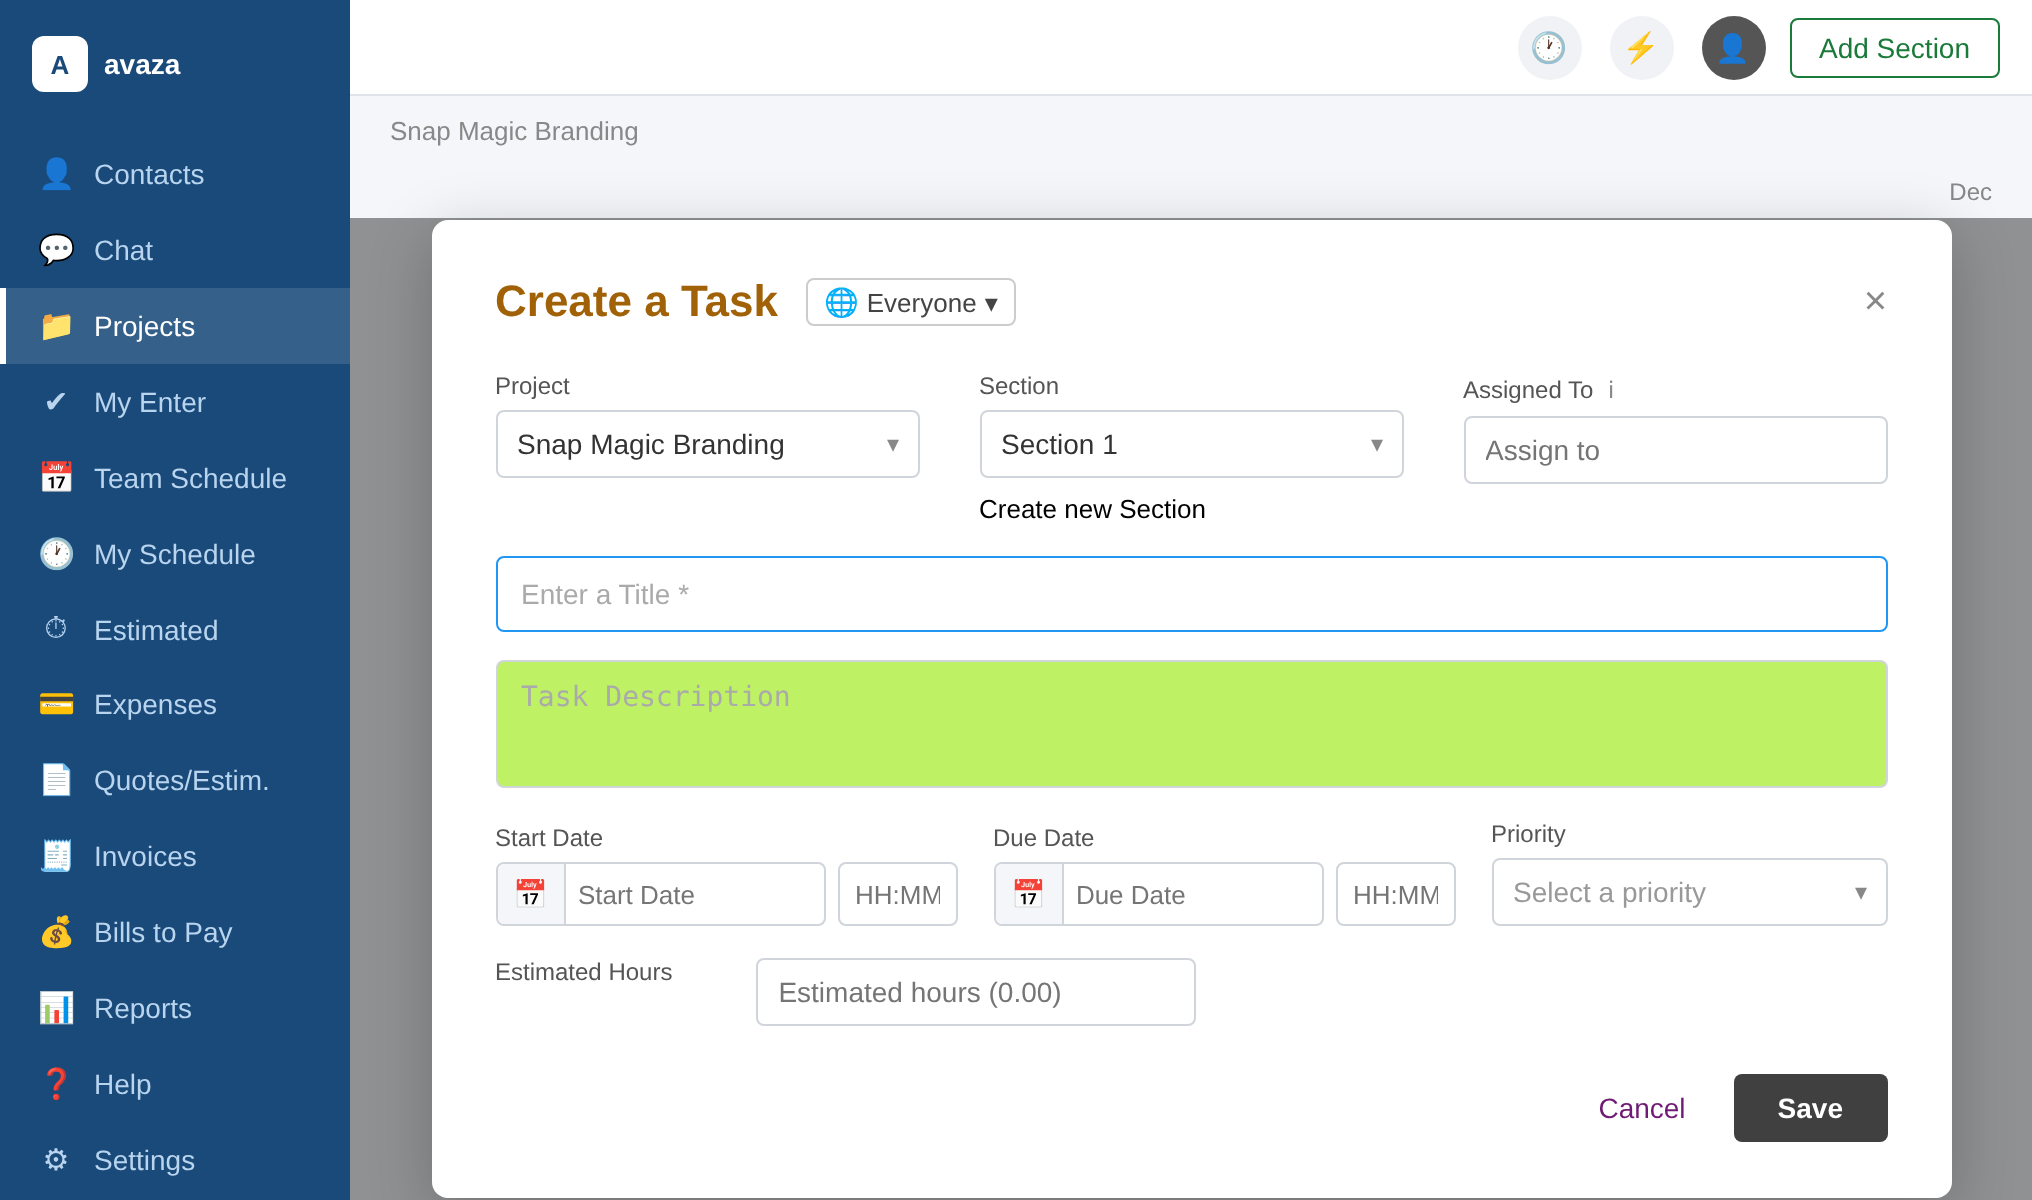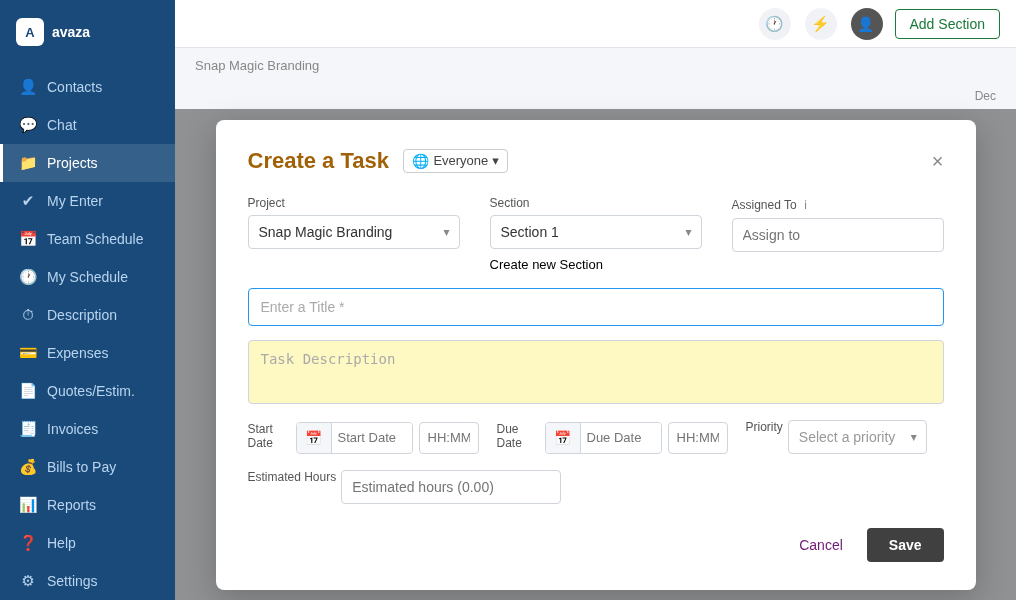--- a/index.html
+++ b/index.html
@@ -109,27 +109,27 @@
     .title-input {
       border: 1.5px solid #2196f3; border-radius: 4px;
       padding: 10px 12px; font-size: 14px; color: #333;
       width: 100%; outline: none; background: #fff;
     }
     .title-input::placeholder { color: #aaa; }
     .desc-textarea {
       border: 1px solid #d0d4db; border-radius: 4px;
       padding: 10px 12px; font-size: 14px; color: #333;
       width: 100%; height: 64px; outline: none; resize: none;
-      background: #fef9c3;
+      background: #bef264;
     }
     .desc-textarea::placeholder { color: #aaa; }
 
     
     .date-row { display: flex; gap: 18px; margin-bottom: 16px; align-items: flex-end; }
-    .date-group { display: flex; flex-direction: row; gap: 5px; }
+    .date-group { display: flex; flex-direction: column; gap: 5px; }
     .date-group.start { flex: 1.4; }
     .date-group.due { flex: 1.4; }
     .date-group.priority { flex: 1.2; }
     .date-fields { display: flex; gap: 6px; }
     .date-input-wrap { display: flex; align-items: center; border: 1px solid #d0d4db; border-radius: 4px; overflow: hidden; flex: 1; }
     .cal-icon { padding: 7px 8px; background: #f5f6fa; color: #888; font-size: 14px; border-right: 1px solid #d0d4db; }
     .date-input { border: none; outline: none; padding: 7px 6px; font-size: 13px; color: #aaa; width: 80px; background: #fff; }
     .time-input { border: 1px solid #d0d4db; border-radius: 4px; padding: 7px 8px; font-size: 13px; color: #aaa; width: 60px; outline: none; background: #fff; }
 
     .priority-select-wrap { position: relative; }
@@ -142,21 +142,21 @@
     .priority-arrow {
       position: absolute; right: 10px; top: 50%; transform: translateY(-50%);
       pointer-events: none; color: #888; font-size: 12px;
     }
 
     
     .est-group { display: flex; flex-direction: row; gap: 5px; margin-bottom: 24px; }
     .est-input {
       border: 1px solid #d0d4db; border-radius: 4px;
       padding: 8px 10px; font-size: 14px; color: #aaa;
-      width: 220px; outline: none; background: #fff;
+      width: 220px; outline: none; background: #fff; margin-left: 37px;
     }
 
     
     .modal-footer { display: flex; justify-content: flex-end; align-items: center; gap: 12px; }
     .cancel-btn {
       background: none; border: none; color: #701a75; font-size: 14px; cursor: pointer; padding: 8px 12px;
     }
     .save-btn {
       background: #404040; color: #fff; border: none; border-radius: 4px;
       padding: 9px 22px; font-size: 14px; font-weight: 600; cursor: pointer;
@@ -207,21 +207,21 @@
       <div class="nav-item">
     <span class="nav-icon">📅</span>
     <span>Team Schedule</span>
   </div>
       <div class="nav-item">
     <span class="nav-icon">🕐</span>
     <span>My Schedule</span>
   </div>
       <div class="nav-item">
     <span class="nav-icon">⏱</span>
-    <span>Description</span>
+    <span>Estimated</span>
   </div>
       <div class="nav-item">
     <span class="nav-icon">💳</span>
     <span>Expenses</span>
   </div>
       <div class="nav-item">
     <span class="nav-icon">📄</span>
     <span>Quotes/Estim.</span>
   </div>
       <div class="nav-item">

